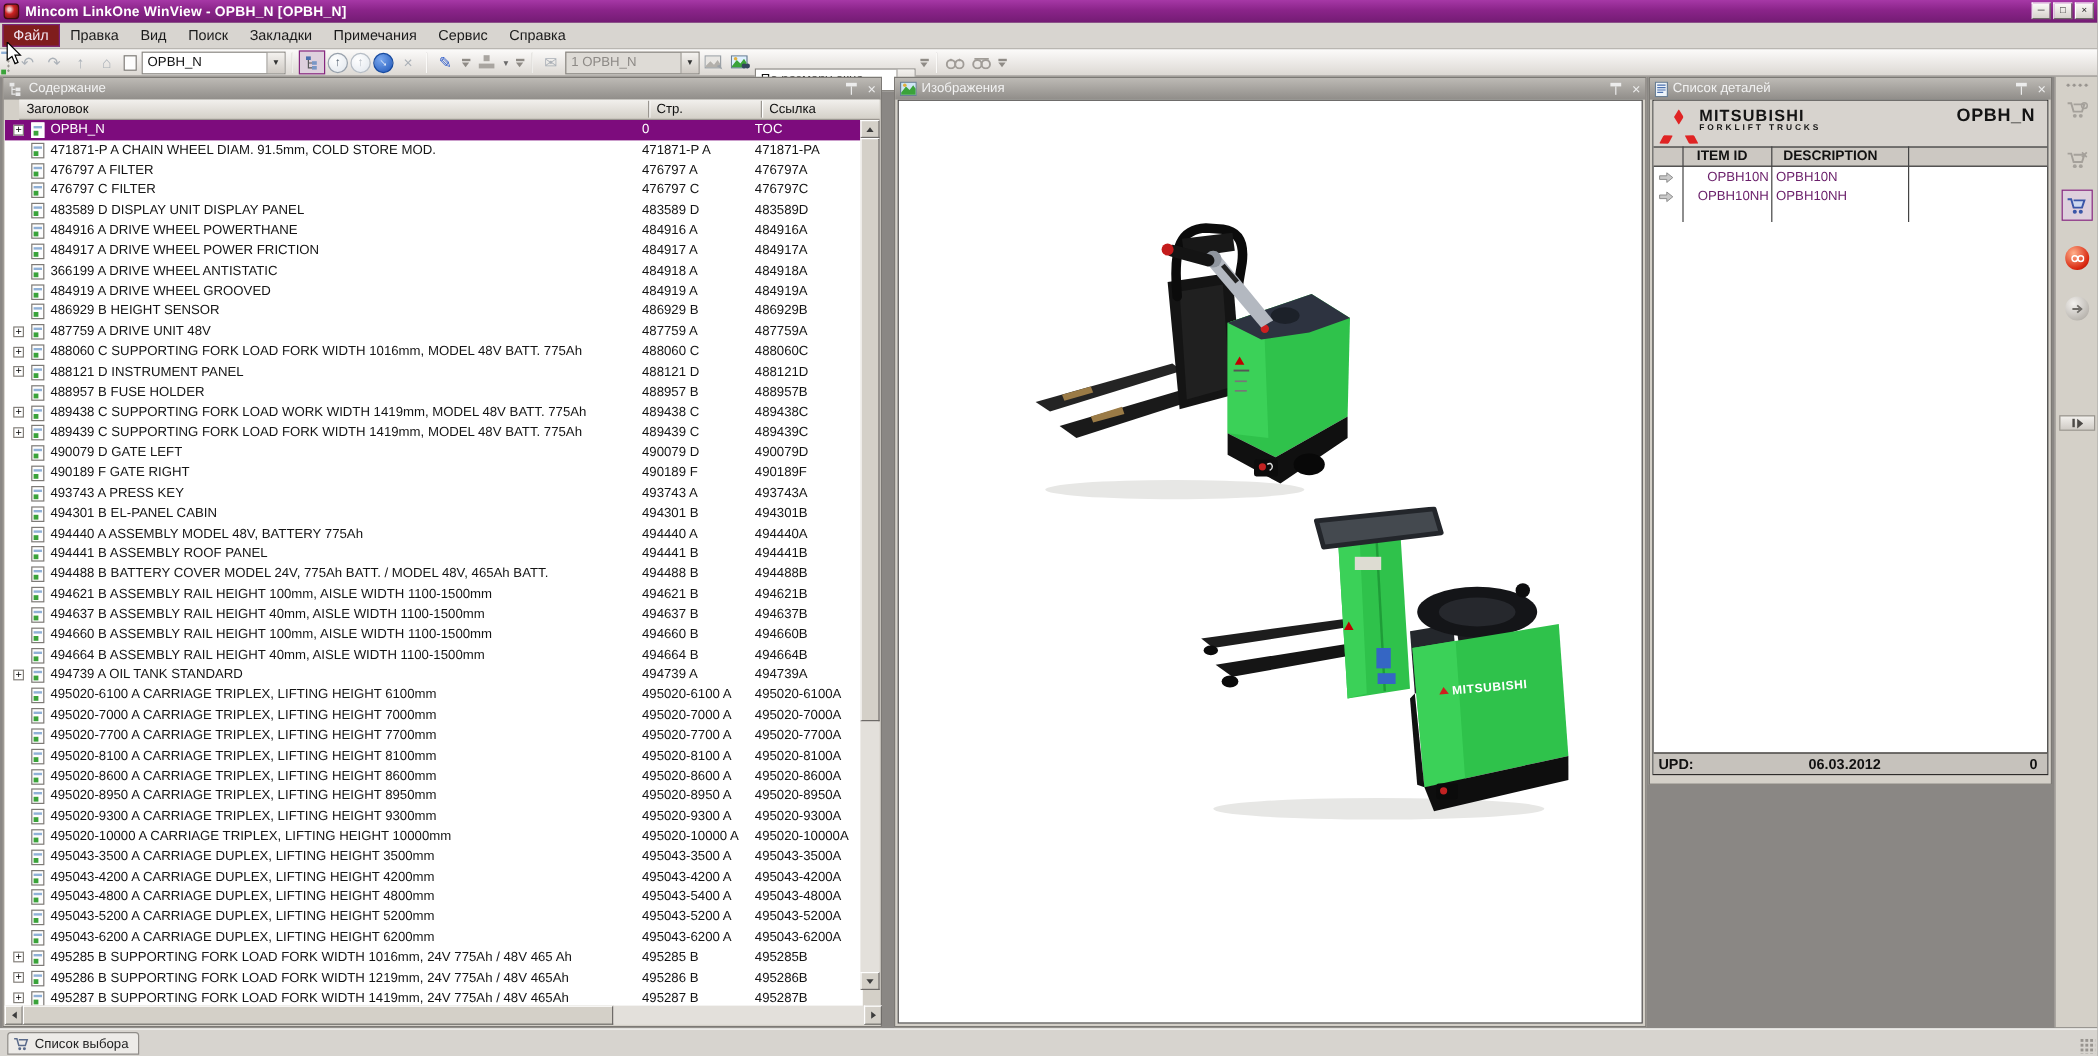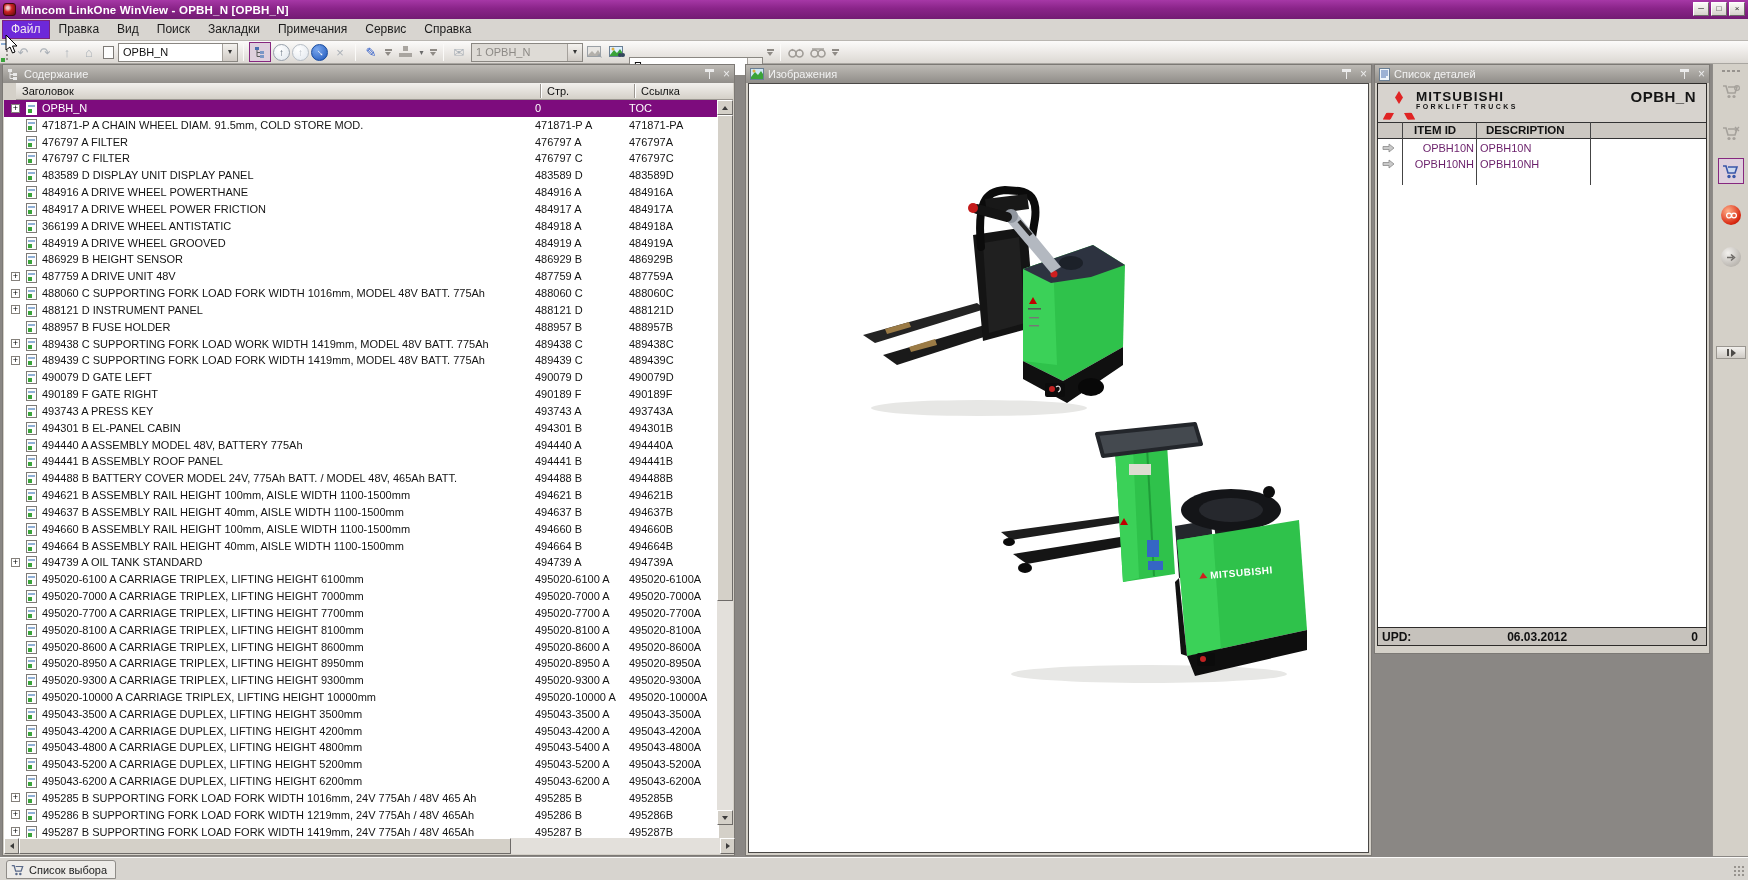--- a/index.html
+++ b/index.html
@@ -17,21 +17,21 @@
   .title-text { color:#fff; font-size:11.5px; font-weight:bold; letter-spacing:.2px; }
   .win-controls { position:absolute; right:3px; top:2px; display:flex; gap:2px; }
   .win-btn { width:16px; height:14px; background:linear-gradient(#fbfaf8,#d6d2cc);
     border:1px solid; border-color:#fff #6e6b68 #6e6b68 #fff; font-size:8px; line-height:12px;
     text-align:center; color:#222; }
 
   
   .menubar { position:absolute; left:0; top:19px; width:1748px; height:22px;
     background:#d8d5d0; border-bottom:1px solid #b9b6b1; display:flex; align-items:center; padding-left:2px; }
   .menu-item { font-size:12px; color:#1a1a1a; padding:2px 9px 3px 9px; }
-  .menu-item.active { background:#6d28d9; border:1px solid #7c247c; color:#f1e6f1; padding:1px 8px 2px 8px; }
+  .menu-item.active { background:#7f1d1d; border:1px solid #7c247c; color:#f1e6f1; padding:1px 8px 2px 8px; }
 
   
   .cursor { position:absolute; left:5px; top:35px; z-index:99; }
 
   
   .toolbar { position:absolute; left:0; top:41px; width:1748px; height:23px;
     background:linear-gradient(#fcfbfa,#dcd8d3); border-bottom:1px solid #a9a6a1;
     display:flex; align-items:center; gap:2px; padding-left:3px; }
   .grip { width:4px; height:15px; margin:0 2px;
     background-image:radial-gradient(#97938e 34%, transparent 36%); background-size:4px 4px; }

